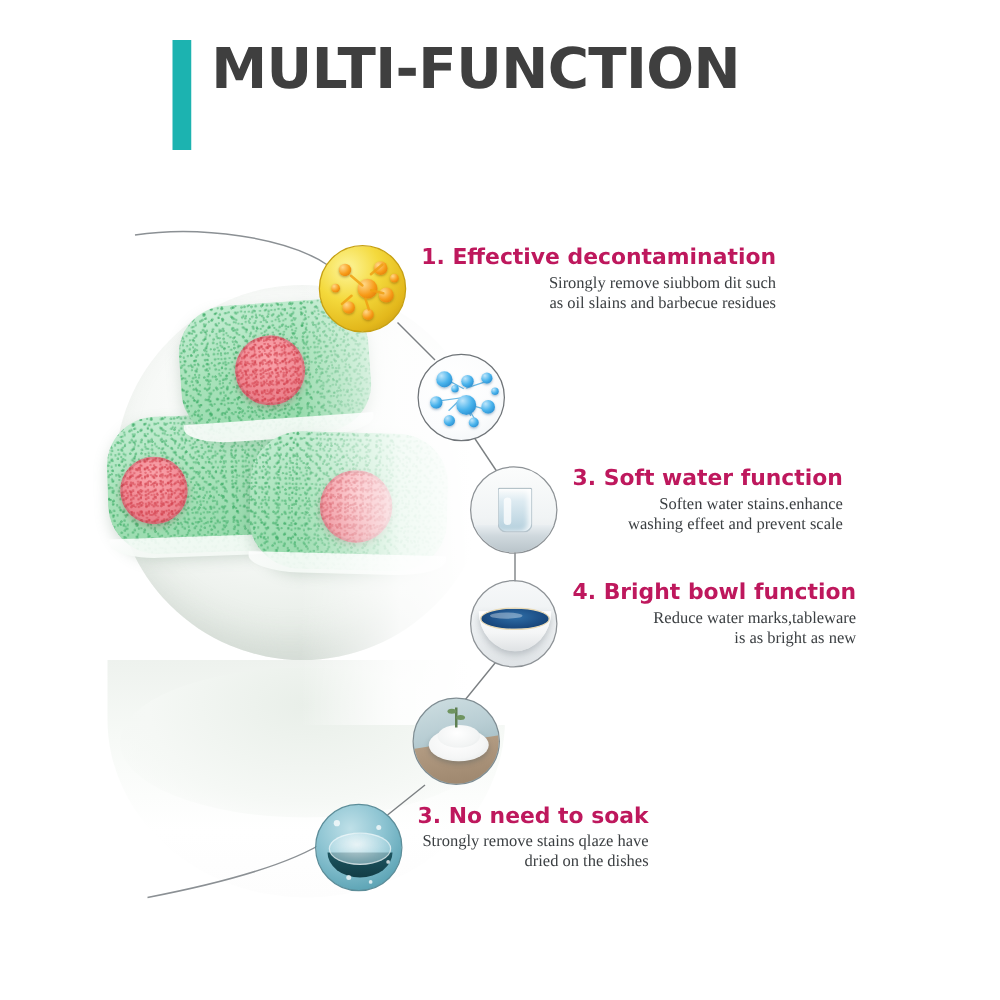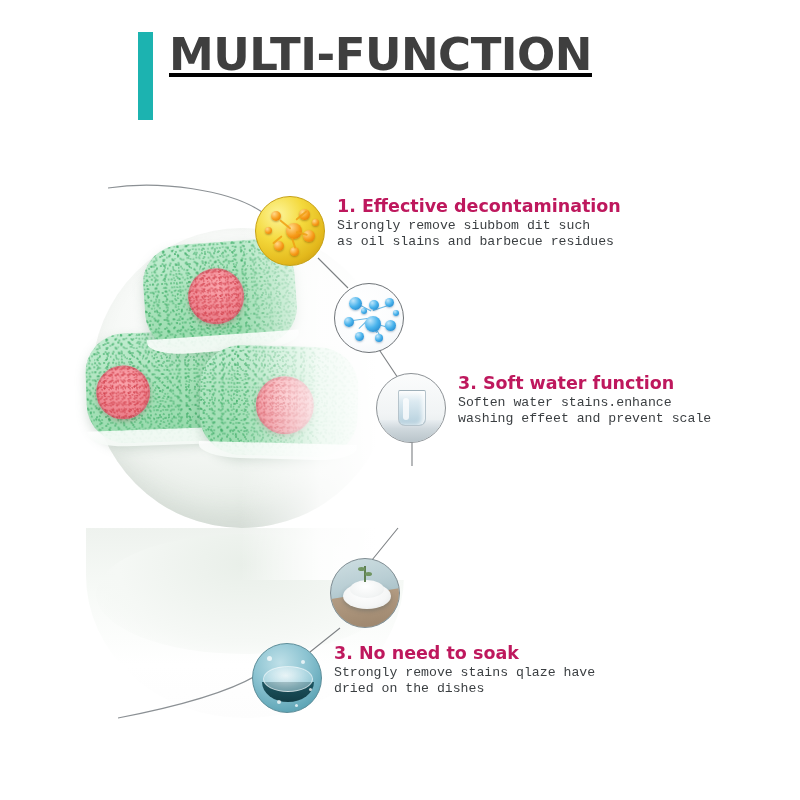--- a/index.html
+++ b/index.html
@@ -17,21 +17,20 @@
     background: #ffffff;
     overflow: hidden;
   }
 
   
   #header {
     position: absolute;
     left: 138px; top: 32px;
     display: flex;
     align-items: flex-start;
-    text-decoration: underline;
   }
   #accent-bar {
     width: 15px;
     height: 88px;
     background: #1cb3b0;
     margin-right: 16px;
     flex: none;
   }
   #title-lines {
     display: flex;
@@ -184,26 +183,27 @@
   .feat-title {
     font-family: "DejaVu Sans", sans-serif;
     font-weight: bold;
     font-size: 17.5px;
     line-height: 20px;
     color: #be185d;
     white-space: nowrap;
     margin: 0 0 2px 0;
   }
   .feat-desc {
-    font-family: Liberation Mono, monospace;
+    font-family: Liberation Serif, serif;
     font-size: 13.2px;
     line-height: 15.6px;
     color: #3b3f42;
     margin: 0;
     white-space: pre-line;
+    text-align: right;
   }
 
   
   
   .icon-gold {
     background:
       radial-gradient(circle at 32% 26%, #fdf59a 0%, #f4d93c 38%, #e3b81c 72%, #b98c0e 100%);
     border-color: #c6a013;
   }
   .icon-gold .atom {
@@ -437,20 +437,32 @@
       <span class="surface"></span>
       <span class="cup"></span>
     </div>
     <div class="feat-text">
       <p class="feat-title">3. Soft water function</p>
       <p class="feat-desc">Soften water stains.enhance
 washing effeet and prevent scale</p>
     </div>
   </div>
 
+  <div class="feature" style="left:376px; top:464px;">
+    <div class="feat-icon icon-bowl">
+      <span class="bowl-body"></span>
+      <span class="bowl-inner"></span>
+      <span class="bowl-shine"></span>
+    </div>
+    <div class="feat-text">
+      <p class="feat-title">4. Bright bowl function</p>
+      <p class="feat-desc">Reduce water marks,tableware
+is as bright as new</p>
+    </div>
+  </div>
 
   <div class="feature" style="left:330px; top:558px;">
     <div class="feat-icon icon-table">
       <span class="cloth"></span>
       <span class="plate-lg"></span>
       <span class="plate-sm"></span>
       <span class="sprig"></span>
     </div>
   </div>
 

